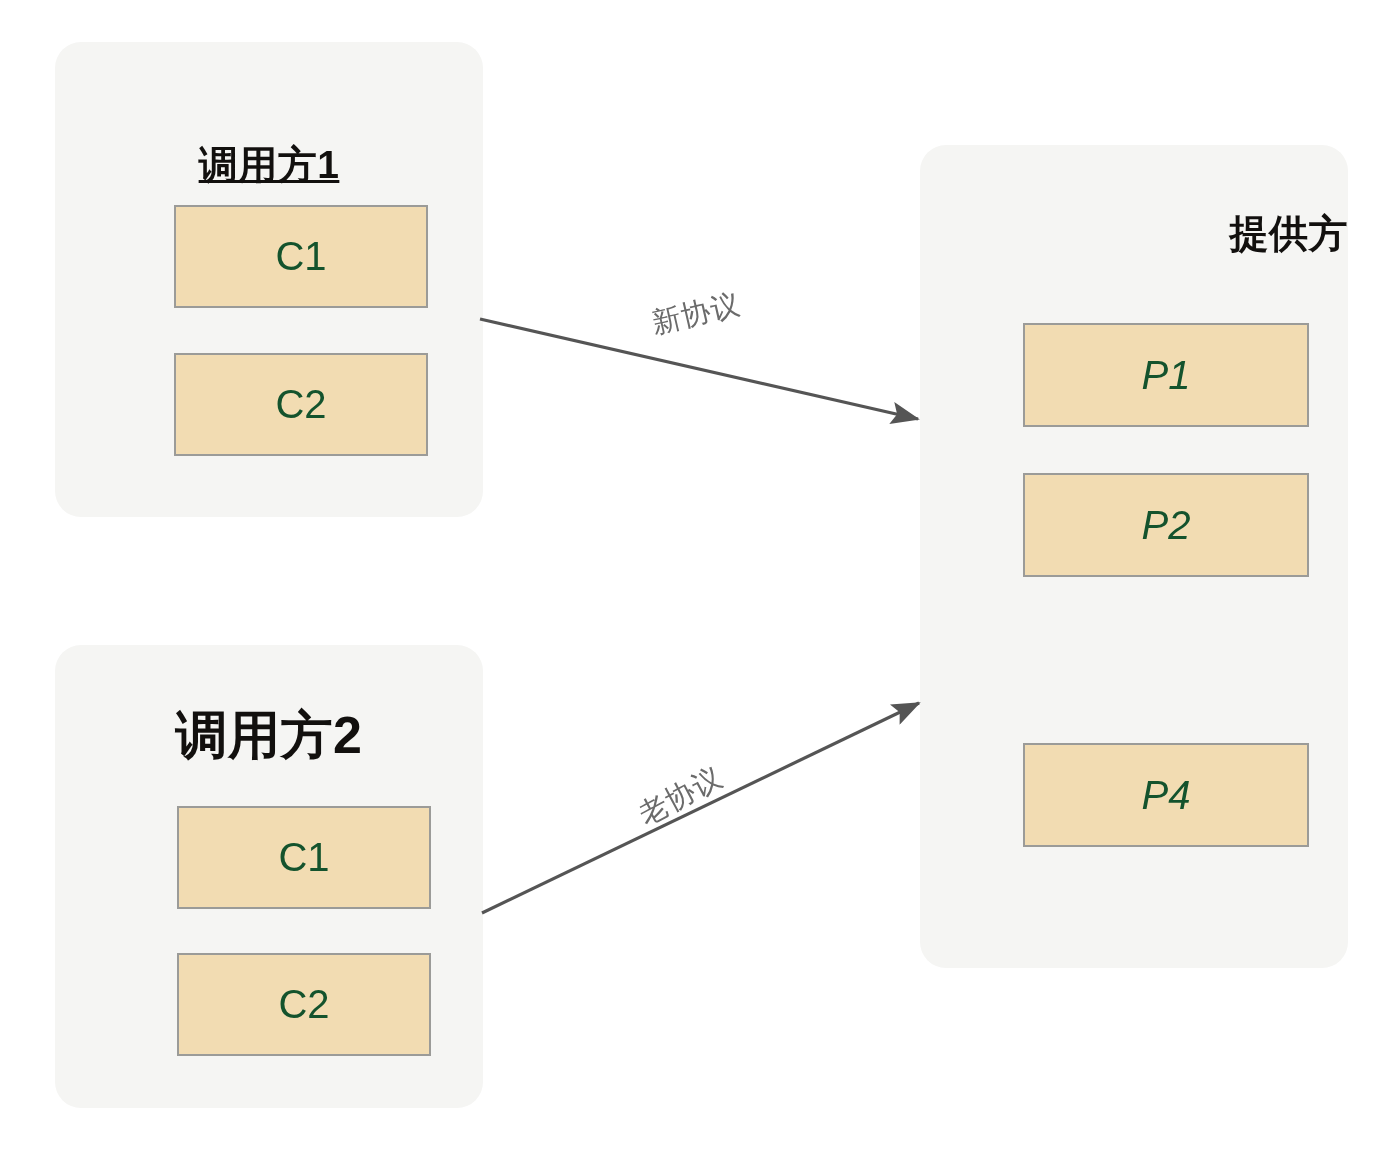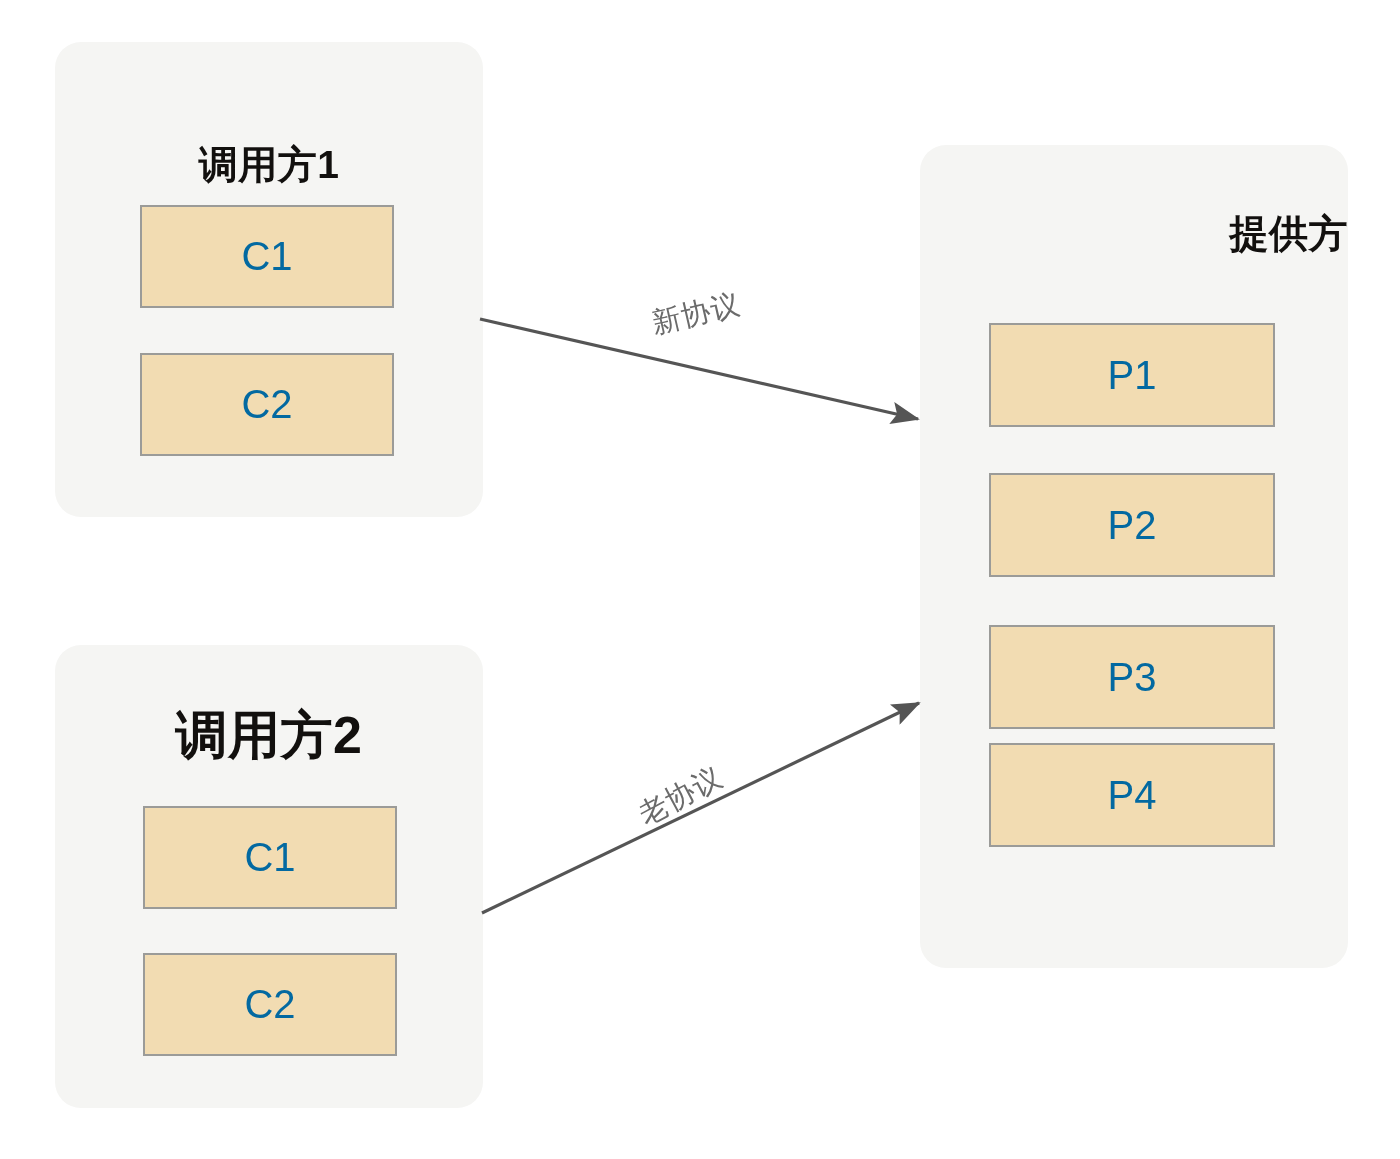--- a/index.html
+++ b/index.html
@@ -35,33 +35,35 @@
     white-space: nowrap;
   }
   .unit-box {
     position: absolute;
     background: #f2dcb2;
     border: 2px solid #9b9b98;
     box-sizing: border-box;
     display: flex;
     align-items: center;
     justify-content: center;
-    color: #0369a1;
+    color: #14532d;
     font-weight: 400;
+    margin-left: 34px;
   }
   
   #panel-caller-1 {
     left: 55px;
     top: 42px;
     width: 428px;
     height: 475px;
   }
   #panel-caller-1 .panel-title {
     top: 96px;
     font-size: 39px;
+    text-decoration: underline;
   }
   #panel-caller-1 .unit-box {
     left: 85px;
     width: 254px;
     height: 103px;
     font-size: 40px;
   }
   #panel-caller-1 .unit-box.i0 { top: 163px; }
   #panel-caller-1 .unit-box.i1 { top: 311px; }
 
@@ -95,20 +97,21 @@
   #panel-provider .panel-title {
     top: 62px;
     font-size: 39px;
     text-align: right;
   }
   #panel-provider .unit-box {
     left: 69px;
     width: 286px;
     height: 104px;
     font-size: 40px;
+    font-style: italic;
   }
   #panel-provider .unit-box.i0 { top: 178px; }
   #panel-provider .unit-box.i1 { top: 328px; }
   #panel-provider .unit-box.i2 { top: 480px; }
   #panel-provider .unit-box.i3 { top: 598px; }
 
   
   #arrow-layer {
     position: absolute;
     left: 0;
@@ -151,21 +154,20 @@
   <div class="panel" id="panel-caller-2">
     <div class="panel-title">调用方2</div>
     <div class="unit-box i0">C1</div>
     <div class="unit-box i1">C2</div>
   </div>
 
   <div class="panel" id="panel-provider">
     <div class="panel-title">提供方</div>
     <div class="unit-box i0">P1</div>
     <div class="unit-box i1">P2</div>
-    <div class="unit-box i2">P3</div>
     <div class="unit-box i3">P4</div>
   </div>
 
   <svg id="arrow-layer" viewBox="0 0 1400 1159" xmlns="http://www.w3.org/2000/svg">
     <defs>
       <marker id="arrowhead-new" markerWidth="9" markerHeight="7" refX="8.4" refY="3.5" orient="auto" markerUnits="strokeWidth">
         <path d="M0,0 L9,3.5 L0,7 L1.7,3.5 Z" fill="#555555"></path>
       </marker>
       <marker id="arrowhead-old" markerWidth="9" markerHeight="7" refX="8.4" refY="3.5" orient="auto" markerUnits="strokeWidth">
         <path d="M0,0 L9,3.5 L0,7 L1.7,3.5 Z" fill="#555555"></path>

